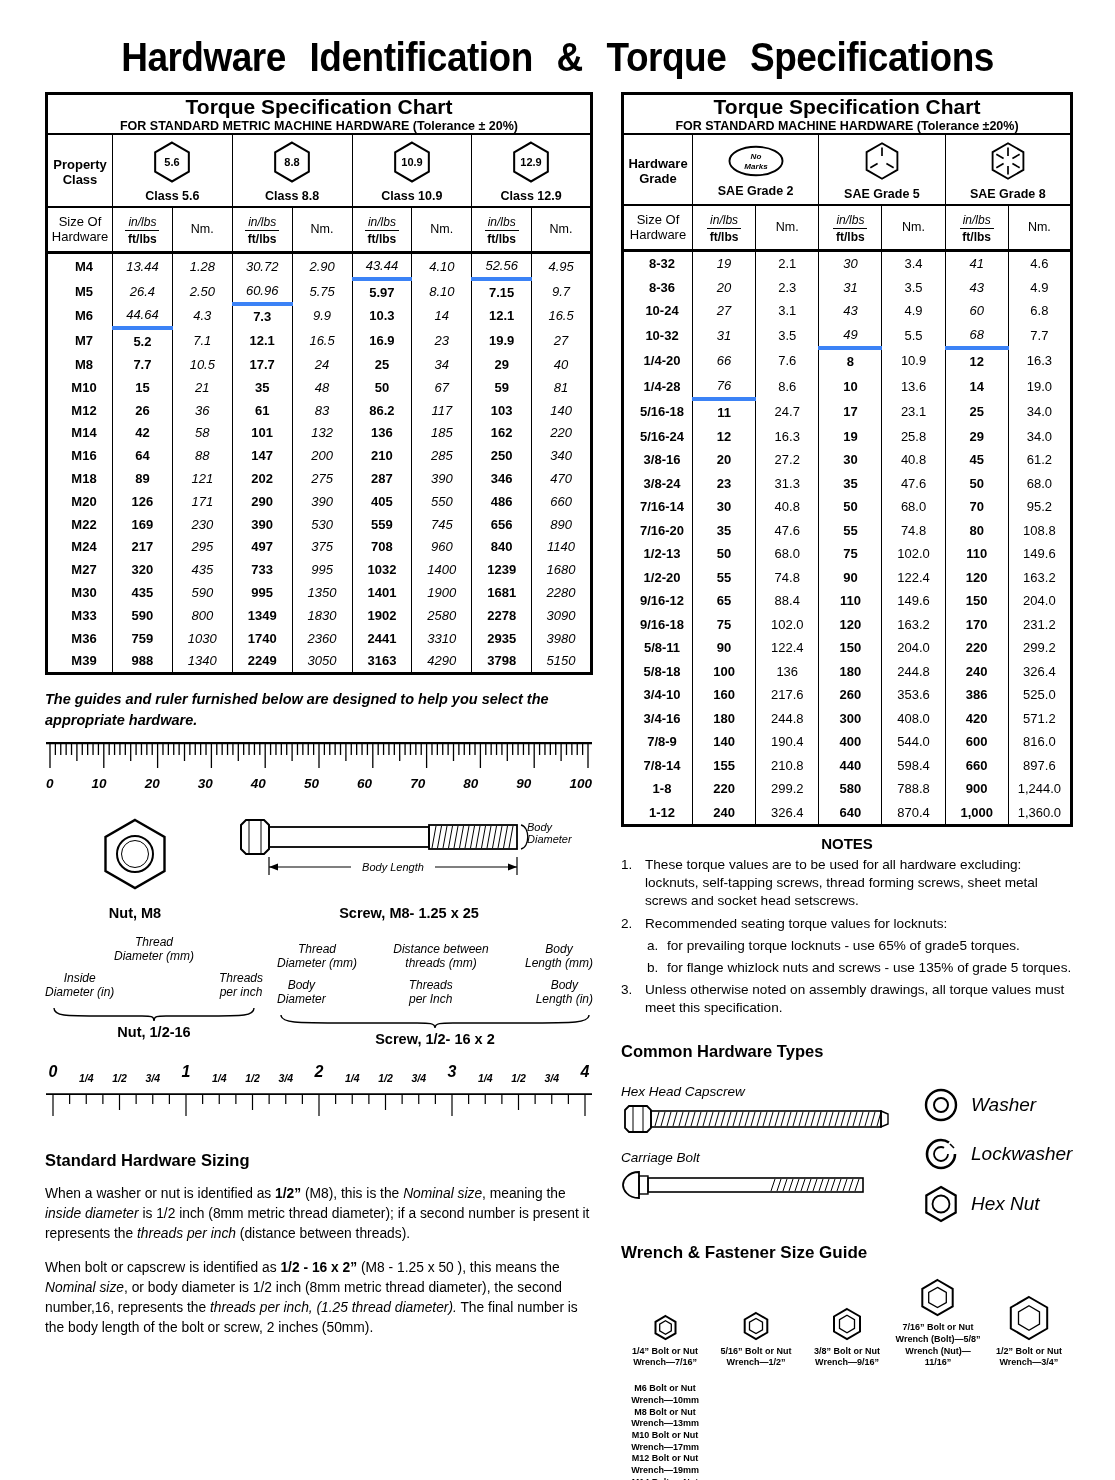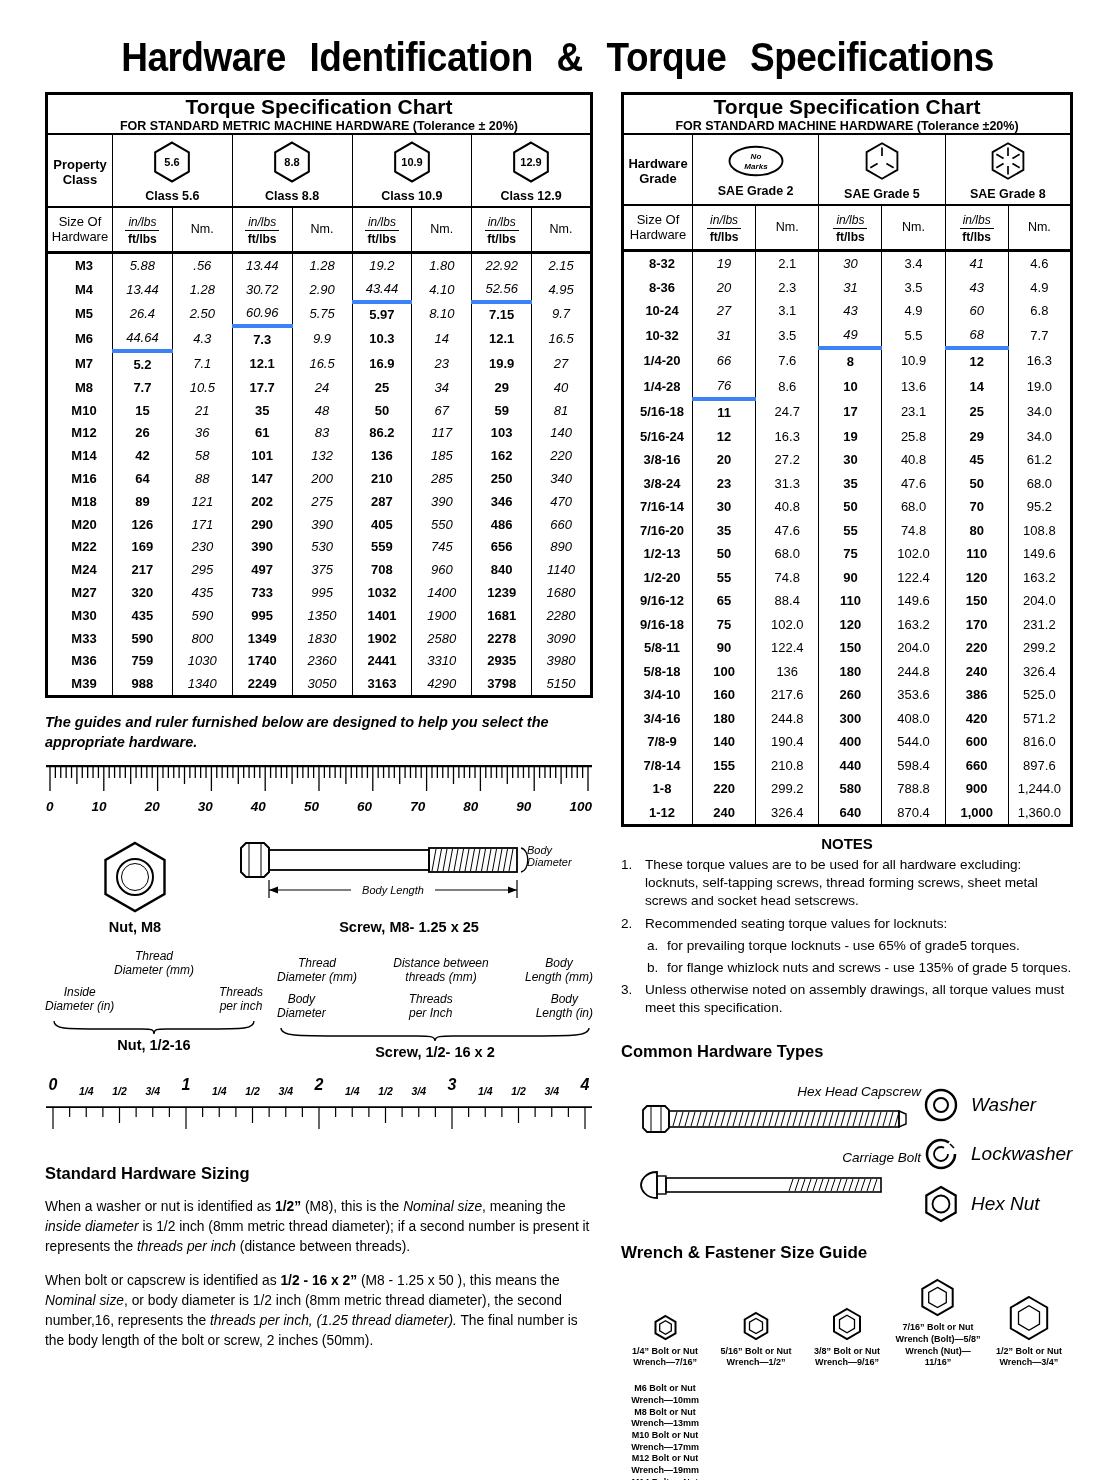--- a/index.html
+++ b/index.html
@@ -41,21 +41,21 @@
   td.ubreak{border-bottom:4px solid #3b82f6;}
   .hex-num{font-size:13px;font-weight:700;font-family:"Liberation Sans",sans-serif;}
   .nomarks{font-size:8.5px;font-style:italic;font-family:"Liberation Sans",sans-serif;}
 
   
   .guides{font-size:14.5px;font-weight:700;font-style:italic;margin:14px 0 12px;line-height:1.4;}
   .mm-labels{display:flex;justify-content:space-between;font-size:13.5px;font-weight:700;font-style:italic;margin-top:2px;padding:0 1px;}
   .figs{display:flex;align-items:flex-end;margin-top:12px;}
   .fig-nut{width:180px;text-align:center;}
   .fig-screw{flex:1;text-align:center;}
-  .fig-caption{font-weight:700;font-size:14.5px;margin-top:1px;}
+  .fig-caption{font-weight:700;font-size:14.5px;margin-top:10px;}
   .fig-label{font-size:11px;font-style:italic;font-family:"Liberation Sans",sans-serif;}
 
   .annot{display:flex;margin-top:14px;}
   .an-left{width:228px;text-align:center;}
   .an-right{flex:1;margin-left:14px;}
   .an-center{font-size:12px;font-style:italic;line-height:1.2;}
   .an-row{display:flex;justify-content:space-between;font-size:12px;font-style:italic;line-height:1.2;margin-top:7px;}
   .an-row span{display:block;text-align:center;max-width:120px;}
   .brace{display:block;margin:5px auto 2px;}
   .an-caption{font-weight:700;font-size:14.5px;margin-top:2px;text-align:center;}
@@ -73,21 +73,21 @@
   
   .notes{margin-top:8px;}
   .notes-title{text-align:center;font-weight:700;font-size:15px;margin-bottom:4px;}
   .note{display:flex;font-size:13.6px;line-height:1.34;margin-top:4px;}
   .note-num{width:24px;flex:none;}
   .note.sub{padding-left:26px;}
   .note.sub .note-num{width:20px;}
 
   .hw-title{font-size:16.5px;font-weight:700;margin-top:24px;}
   .hw{display:flex;margin-top:6px;}
-  .hw-left{flex:1;text-align:right;}
+  .hw-left{flex:1;}
   .hw-item-label{font-style:italic;font-size:13.5px;margin:10px 0 3px;}
   .hw-right{width:152px;}
   .hw-r-item{display:flex;align-items:center;margin-top:13px;}
   .hw-r-item .lbl{font-style:italic;font-size:19px;margin-left:10px;}
 
   .wg-title{font-size:17px;font-weight:700;margin-top:20px;}
   .wg-row{display:flex;justify-content:space-between;align-items:flex-end;margin-top:12px;}
   .wg-bottom{display:flex;justify-content:space-between;margin-top:14px;flex-direction:column;}
   .wg-col{text-align:center;width:19.5%;}
   .wg-label{font-size:9px;font-weight:700;line-height:1.3;}
@@ -154,31 +154,20 @@
             <th class="nm-head">Nm.</th>
             <th><span class="frac"><span class="top">in/lbs</span><span class="bot">ft/lbs</span></span></th>
             <th class="nm-head">Nm.</th>
             <th><span class="frac"><span class="top">in/lbs</span><span class="bot">ft/lbs</span></span></th>
             <th class="nm-head">Nm.</th>
             <th><span class="frac"><span class="top">in/lbs</span><span class="bot">ft/lbs</span></span></th>
             <th class="nm-head">Nm.</th>
           </tr>
         </thead>
         <tbody id="metric-body">
-            <tr>
-              <td class="size">M3</td>
-              <td class="it">5.88</td>
-              <td class="nmi">.56</td>
-              <td class="it">13.44</td>
-              <td class="nmi">1.28</td>
-              <td class="it">19.2</td>
-              <td class="nmi">1.80</td>
-              <td class="it">22.92</td>
-              <td class="nmi">2.15</td>
-            </tr>
             <tr>
               <td class="size">M4</td>
               <td class="it">13.44</td>
               <td class="nmi">1.28</td>
               <td class="it">30.72</td>
               <td class="nmi">2.90</td>
               <td class="it ubreak">43.44</td>
               <td class="nmi">4.10</td>
               <td class="it ubreak">52.56</td>
               <td class="nmi">4.95</td>

